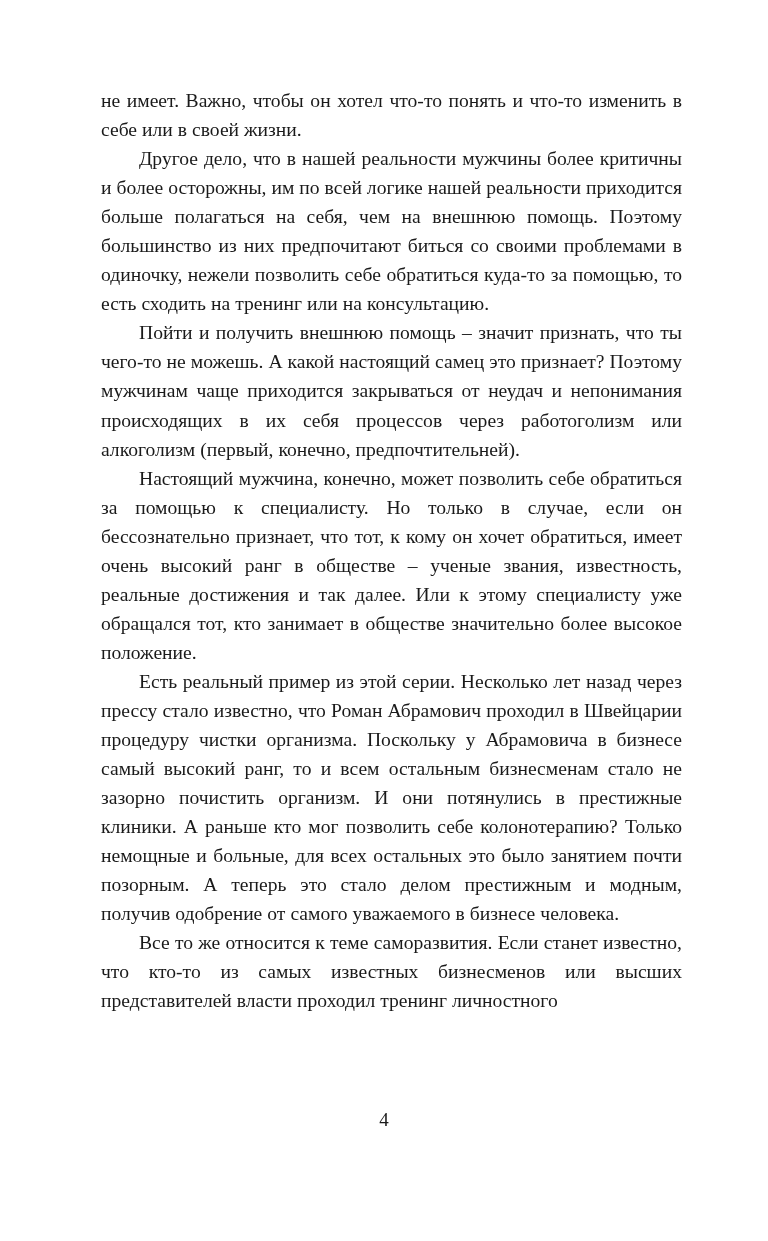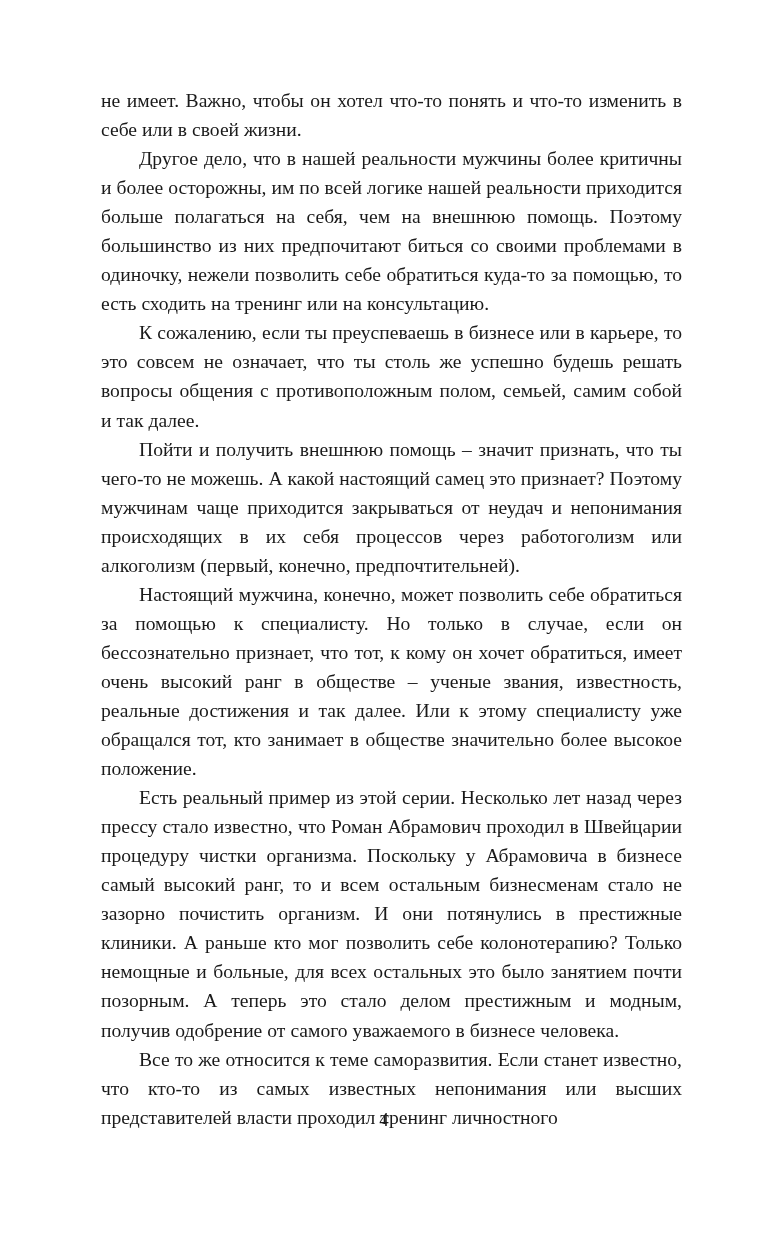--- a/index.html
+++ b/index.html
@@ -63,22 +63,21 @@
   }
 </style>
 </head>
 <body>
 
 <div class="page">
 
   <div class="text-block">
       <p class="continuation">не имеет. Важно, чтобы он хотел что-то понять и что-то изменить в себе или в своей жизни.</p>
       <p>Другое дело, что в нашей реальности мужчины более критичны и более осторожны, им по всей логике нашей реальности приходится больше полагаться на себя, чем на внешнюю помощь. Поэтому большинство из них предпочитают биться со своими проблемами в одиночку, нежели позволить себе обратиться куда-то за помощью, то есть сходить на тренинг или на консультацию.</p>
-      <p>К сожалению, если ты преуспеваешь в бизнесе или в карьере, то это совсем не означает, что ты столь же успешно будешь решать вопросы общения с противоположным полом, семьей, самим собой и так далее.</p>
       <p>Пойти и получить внешнюю помощь – значит признать, что ты чего-то не можешь. А какой настоящий самец это признает? Поэтому мужчинам чаще приходится закрываться от неудач и непонимания происходящих в их себя процессов через работоголизм или алкоголизм (первый, конечно, предпочтительней).</p>
       <p>Настоящий мужчина, конечно, может позволить себе обратиться за помощью к специалисту. Но только в случае, если он бессознательно признает, что тот, к кому он хочет обратиться, имеет очень высокий ранг в обществе – ученые звания, известность, реальные достижения и так далее. Или к этому специалисту уже обращался тот, кто занимает в обществе значительно более высокое положение.</p>
       <p>Есть реальный пример из этой серии. Несколько лет назад через прессу стало известно, что Роман Абрамович проходил в Швейцарии процедуру чистки организма. Поскольку у Абрамовича в бизнесе самый высокий ранг, то и всем остальным бизнесменам стало не зазорно почистить организм. И они потянулись в престижные клиники. А раньше кто мог позволить себе колонотерапию? Только немощные и больные, для всех остальных это было занятием почти позорным. А теперь это стало делом престижным и модным, получив одобрение от самого уважаемого в бизнесе человека.</p>
-      <p>Все то же относится к теме саморазвития. Если станет известно, что кто-то из самых известных непонимания или высших представителей власти проходил тренинг личностного</p>
+      <p>Все то же относится к теме саморазвития. Если станет известно, что кто-то из самых известных бизнесменов или высших представителей власти проходил тренинг личностного</p>
     </div>
 
   <div class="folio">4</div>
 
 </div>
 
 </body></html>

